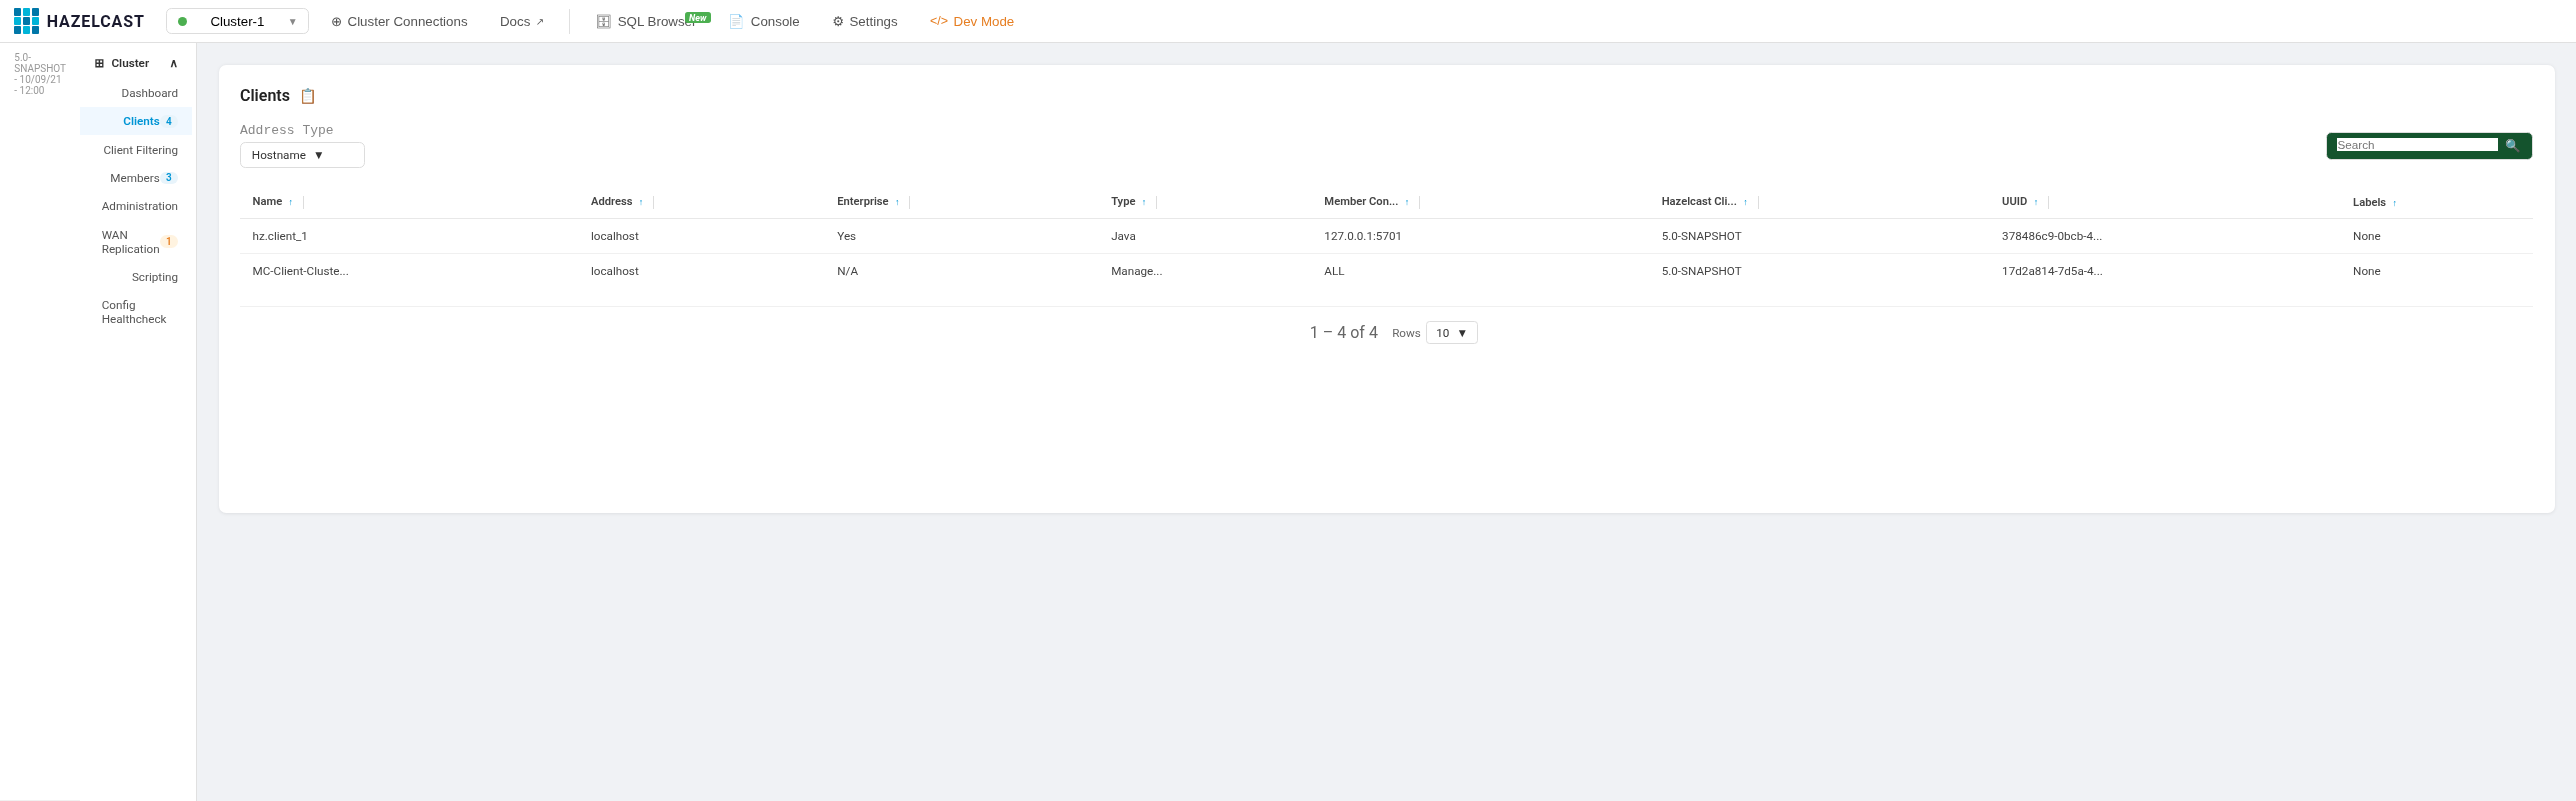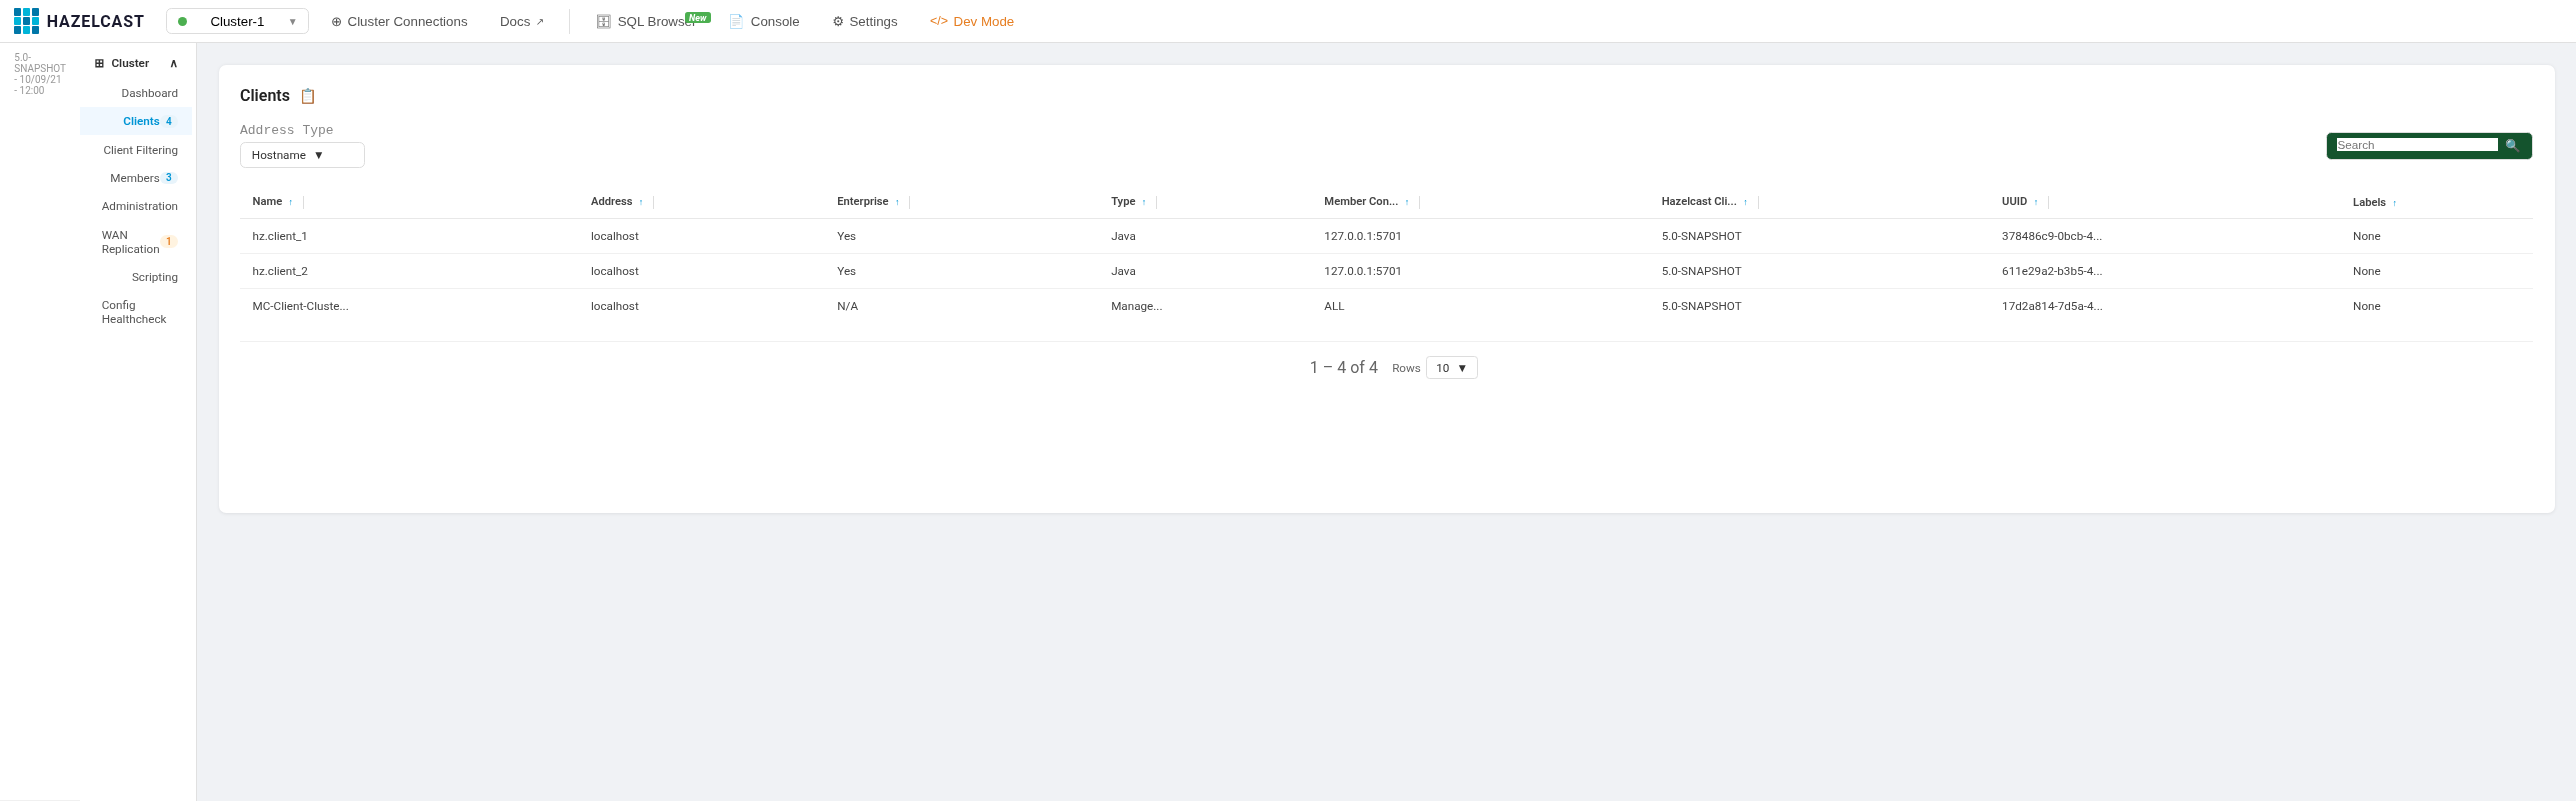--- a/index.html
+++ b/index.html
@@ -321,30 +321,20 @@
               <td>hz.client_1</td>
               <td>localhost</td>
               <td>Yes</td>
               <td>Java</td>
               <td>127.0.0.1:5701</td>
               <td>5.0-SNAPSHOT</td>
               <td>378486c9-0bcb-4...</td>
               <td>None</td>
             </tr>
             <tr>
-              <td>hz.client_2</td>
-              <td>localhost</td>
-              <td>Yes</td>
-              <td>Java</td>
-              <td>127.0.0.1:5701</td>
-              <td>5.0-SNAPSHOT</td>
-              <td>611e29a2-b3b5-4...</td>
-              <td>None</td>
-            </tr>
-            <tr>
               <td>MC-Client-Cluste...</td>
               <td>localhost</td>
               <td>N/A</td>
               <td>Manage...</td>
               <td>ALL</td>
               <td>5.0-SNAPSHOT</td>
               <td>17d2a814-7d5a-4...</td>
               <td>None</td>
             </tr>
           </tbody>

